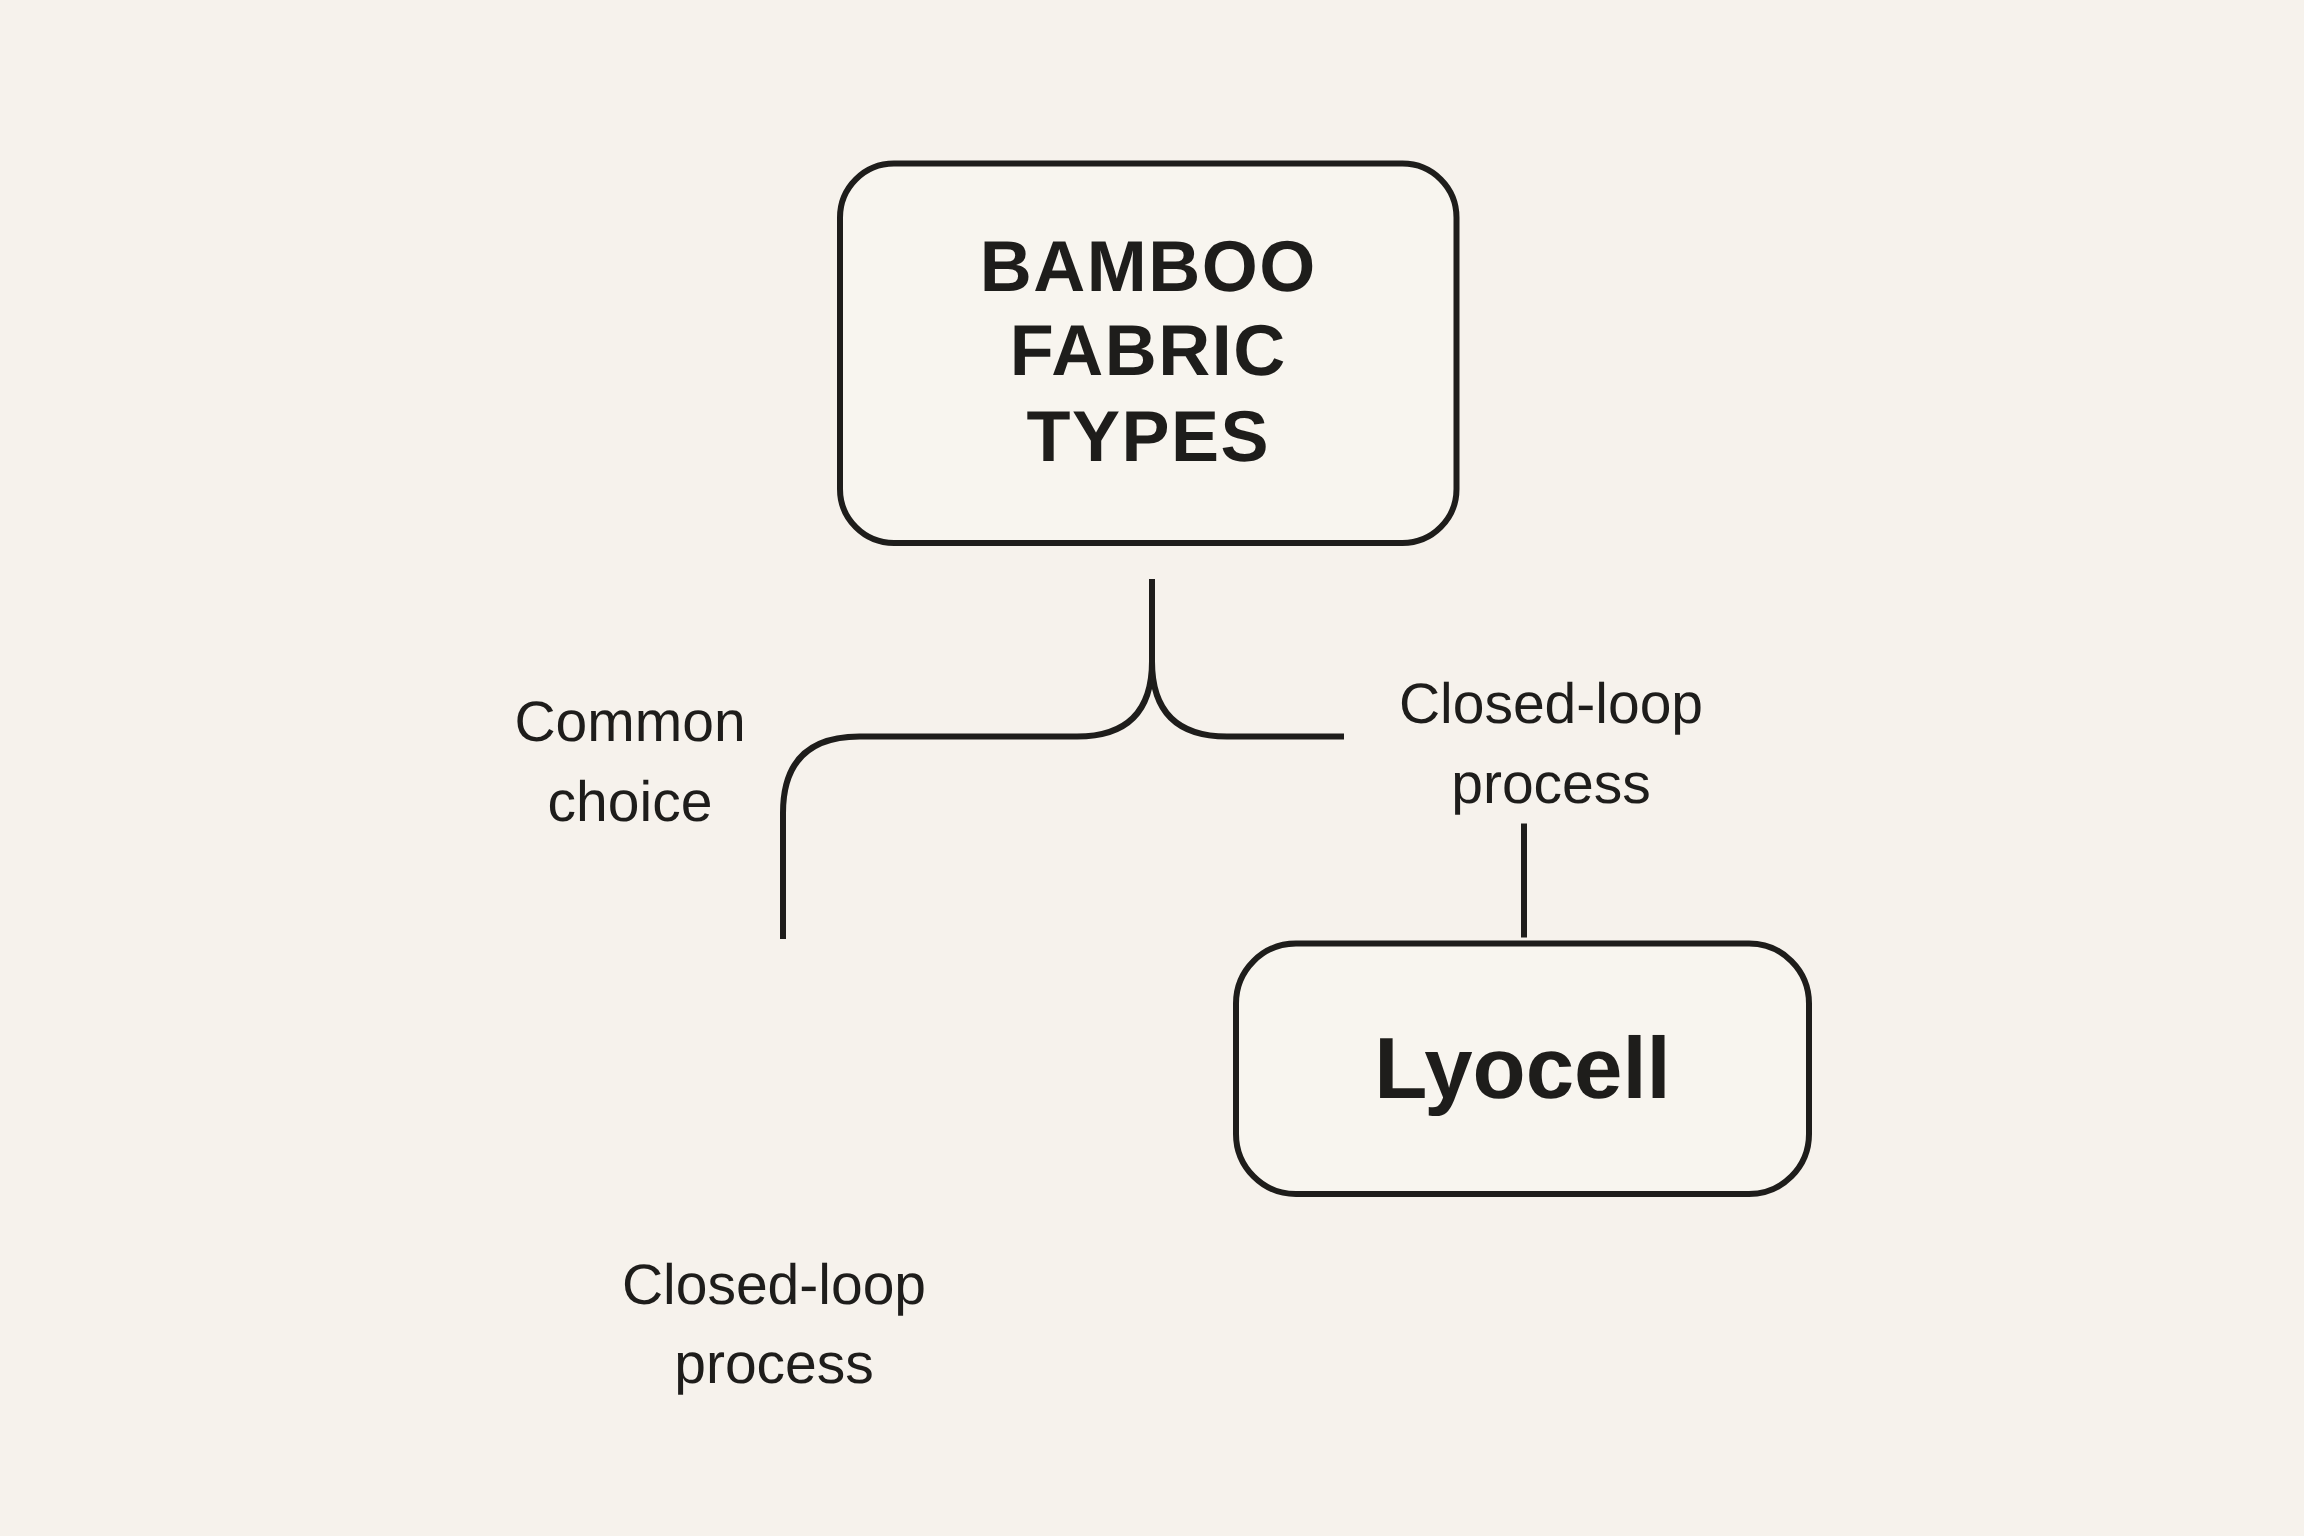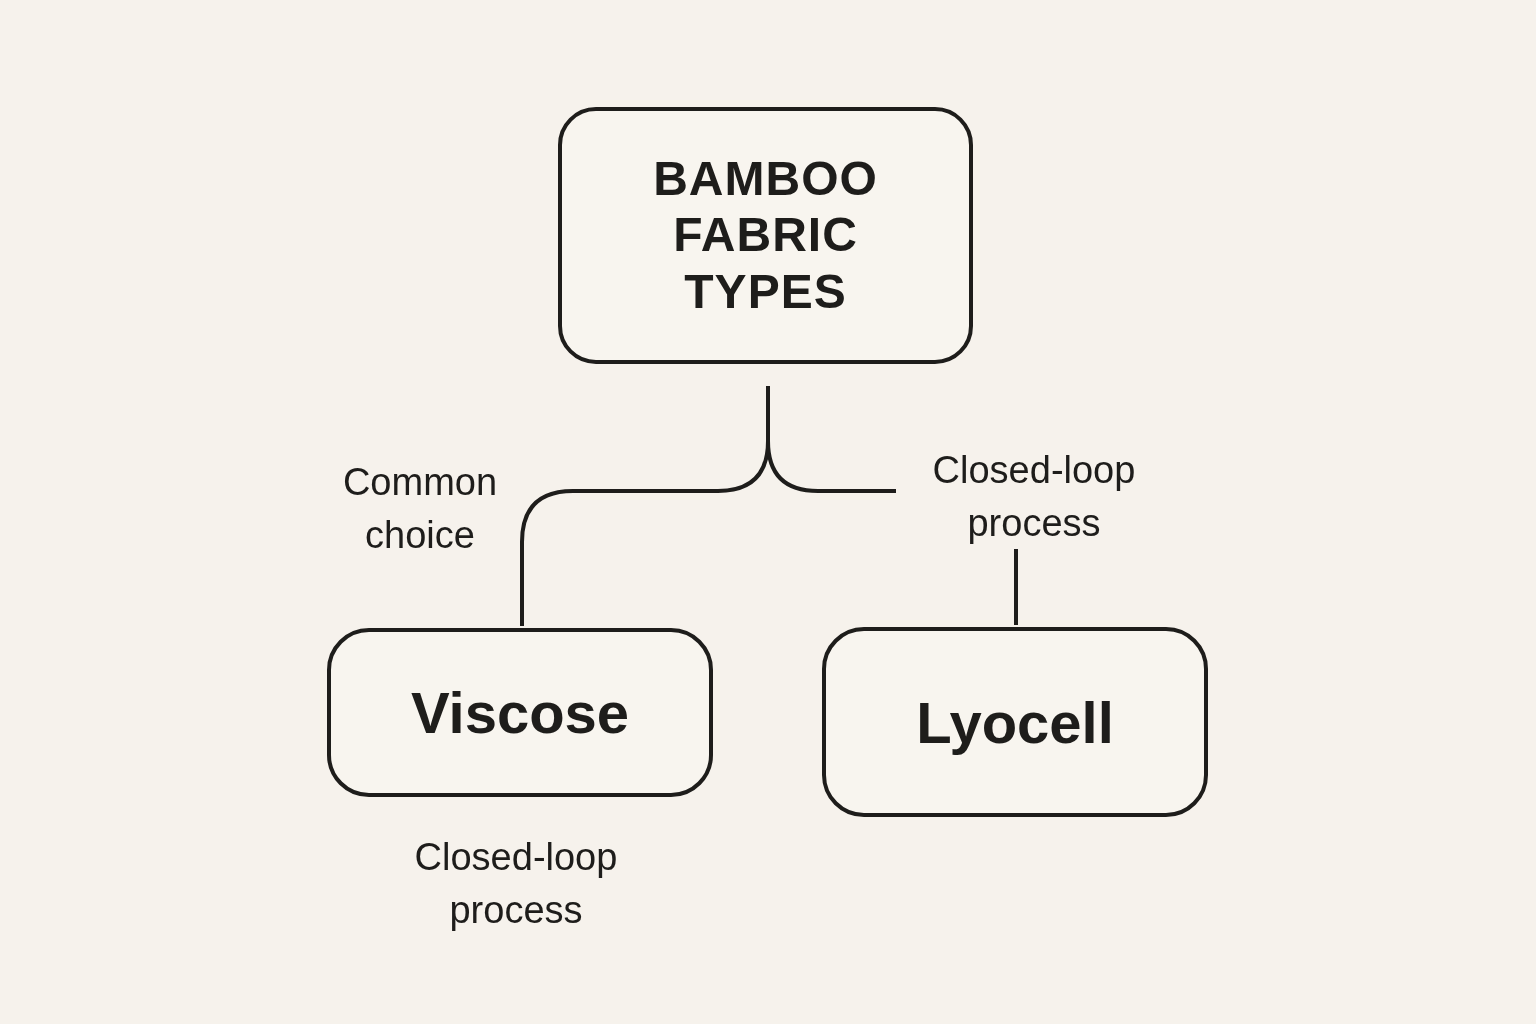--- a/index.html
+++ b/index.html
@@ -51,21 +51,21 @@
     font-size: 48px;
     line-height: 1.17;
     letter-spacing: 1px;
   }
   .node-root .node-label { max-width: 330px; }
   .node-child {
     border-radius: 42px;
     font-size: 58px;
   }
   .node-viscose { left: 327px; top: 628px; width: 386px; height: 169px; }
-  .node-lyocell { left: 822px; top: 627px; width: 386px; height: 190px; }
+  .node-lyocell { left: 822px; top: 627px; width: 386px; height: 171px; }
   .flow-label {
     position: absolute;
     font-size: 38px;
     line-height: 53px;
     text-align: center;
     color: var(--text);
   }
   .edge-label-left  { left: 330px; top: 444px; width: 180px; margin-top: 12px; }
   .edge-label-right { left: 914px; top: 444px; width: 240px; }
   .caption-left  { left: 396px; top: 831px; width: 240px; }
@@ -83,23 +83,20 @@
   </svg>
 
   <div class="node node-root">
     <div class="node-label">BAMBOO FABRIC TYPES</div>
   </div>
 
   <div class="flow-label edge-label-left">Common choice</div>
 
   <div class="flow-label edge-label-right">Closed-loop process</div>
 
-  <div class="node node-child node-viscose">
-    <div class="node-label">Viscose</div>
-  </div>
 
   <div class="node node-child node-lyocell">
     <div class="node-label">Lyocell</div>
   </div>
 
   <div class="flow-label caption-left">Closed-loop process</div>
 
 
 </div>
 

